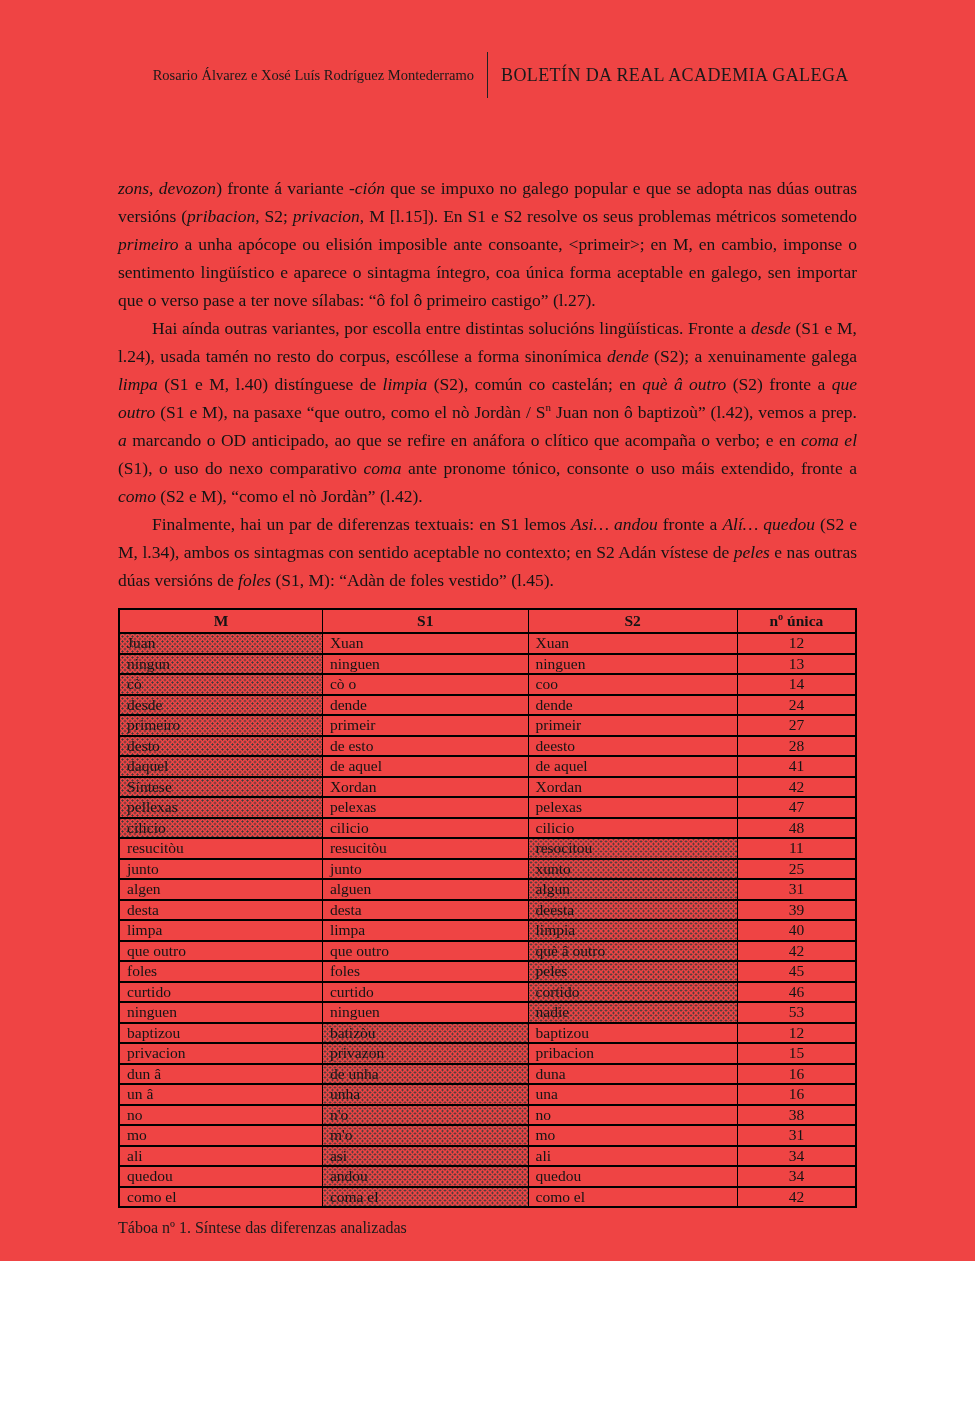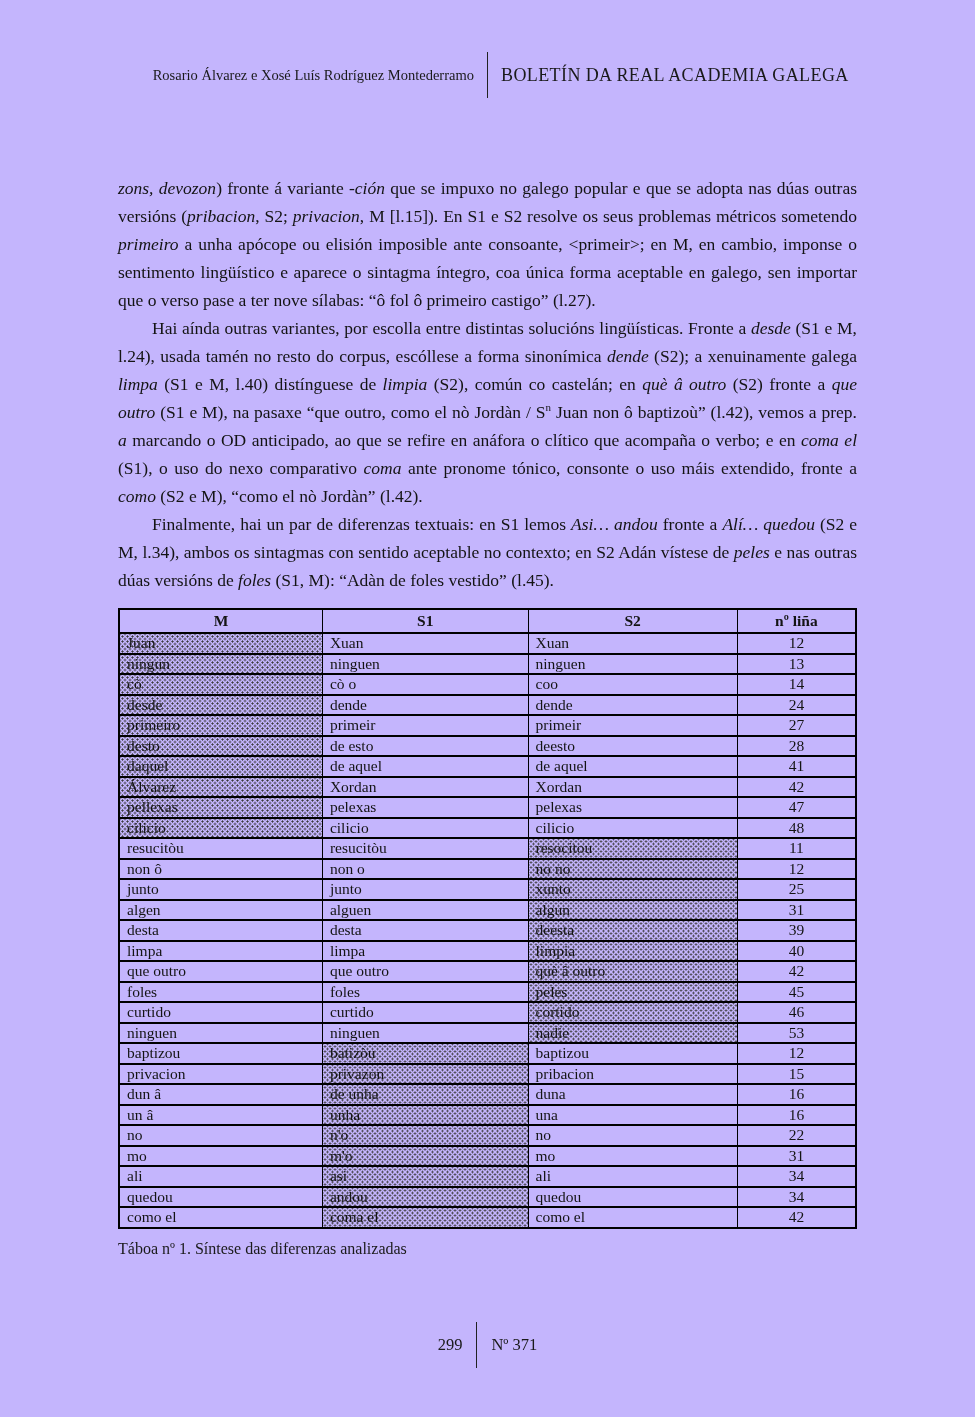--- a/index.html
+++ b/index.html
@@ -1,21 +1,21 @@
 <!DOCTYPE html>
 <html><head>
 <meta charset="utf-8">
 <style>
   * { box-sizing: border-box; }
   html, body { margin: 0; padding: 0; background: #ffffff; }
   .page {
     position: relative;
     width: 975px;
-    height: 1417px;
-    background: #c4b5fd;
+    height: 1261px;
+    background: #ef4444;
     color: #141414;
     font-family: "Liberation Serif", "DejaVu Serif", serif;
     overflow: hidden;
   }
   .content { margin-left: 118px; width: 739px; }
 
   
   .page-header { padding-top: 52px; display: flex; align-items: center; }
   .header-left  { flex: 1; text-align: right; font-size: 14.5px; color: #1a1a1a; }
   .header-right { flex: 1; text-align: left; font-size: 18px; letter-spacing: 0.4px; color: #1a1a1a; }
@@ -96,21 +96,21 @@
             <col style="width:27.6%">
             <col style="width:27.9%">
             <col style="width:28.4%">
             <col style="width:16.1%">
           </colgroup>
           <thead>
             <tr id="table-head-row">
                 <th>M</th>
                 <th>S1</th>
                 <th>S2</th>
-                <th>nº liña</th>
+                <th>nº única</th>
               </tr>
           </thead>
           <tbody id="table-body">
               <tr>
                 <td class="dotted">Juan</td>
                 <td>Xuan</td>
                 <td>Xuan</td>
                 <td class="num">12</td>
               </tr>
               <tr>
@@ -143,21 +143,21 @@
                 <td>deesto</td>
                 <td class="num">28</td>
               </tr>
               <tr>
                 <td class="dotted">daquel</td>
                 <td>de aquel</td>
                 <td>de aquel</td>
                 <td class="num">41</td>
               </tr>
               <tr>
-                <td class="dotted">Álvarez</td>
+                <td class="dotted">Síntese</td>
                 <td>Xordan</td>
                 <td>Xordan</td>
                 <td class="num">42</td>
               </tr>
               <tr>
                 <td class="dotted">pellexas</td>
                 <td>pelexas</td>
                 <td>pelexas</td>
                 <td class="num">47</td>
               </tr>
@@ -167,26 +167,20 @@
                 <td>cilicio</td>
                 <td class="num">48</td>
               </tr>
               <tr>
                 <td>resucitòu</td>
                 <td>resucitòu</td>
                 <td class="dotted">resocitou</td>
                 <td class="num">11</td>
               </tr>
               <tr>
-                <td>non ô</td>
-                <td>non o</td>
-                <td class="dotted">no no</td>
-                <td class="num">12</td>
-              </tr>
-              <tr>
                 <td>junto</td>
                 <td>junto</td>
                 <td class="dotted">xunto</td>
                 <td class="num">25</td>
               </tr>
               <tr>
                 <td>algen</td>
                 <td>alguen</td>
                 <td class="dotted">algun</td>
                 <td class="num">31</td>
@@ -248,21 +242,21 @@
               <tr>
                 <td>un â</td>
                 <td class="dotted">unha</td>
                 <td>una</td>
                 <td class="num">16</td>
               </tr>
               <tr>
                 <td>no</td>
                 <td class="dotted">n'o</td>
                 <td>no</td>
-                <td class="num">22</td>
+                <td class="num">38</td>
               </tr>
               <tr>
                 <td>mo</td>
                 <td class="dotted">m'o</td>
                 <td>mo</td>
                 <td class="num">31</td>
               </tr>
               <tr>
                 <td>ali</td>
                 <td class="dotted">asi</td>

